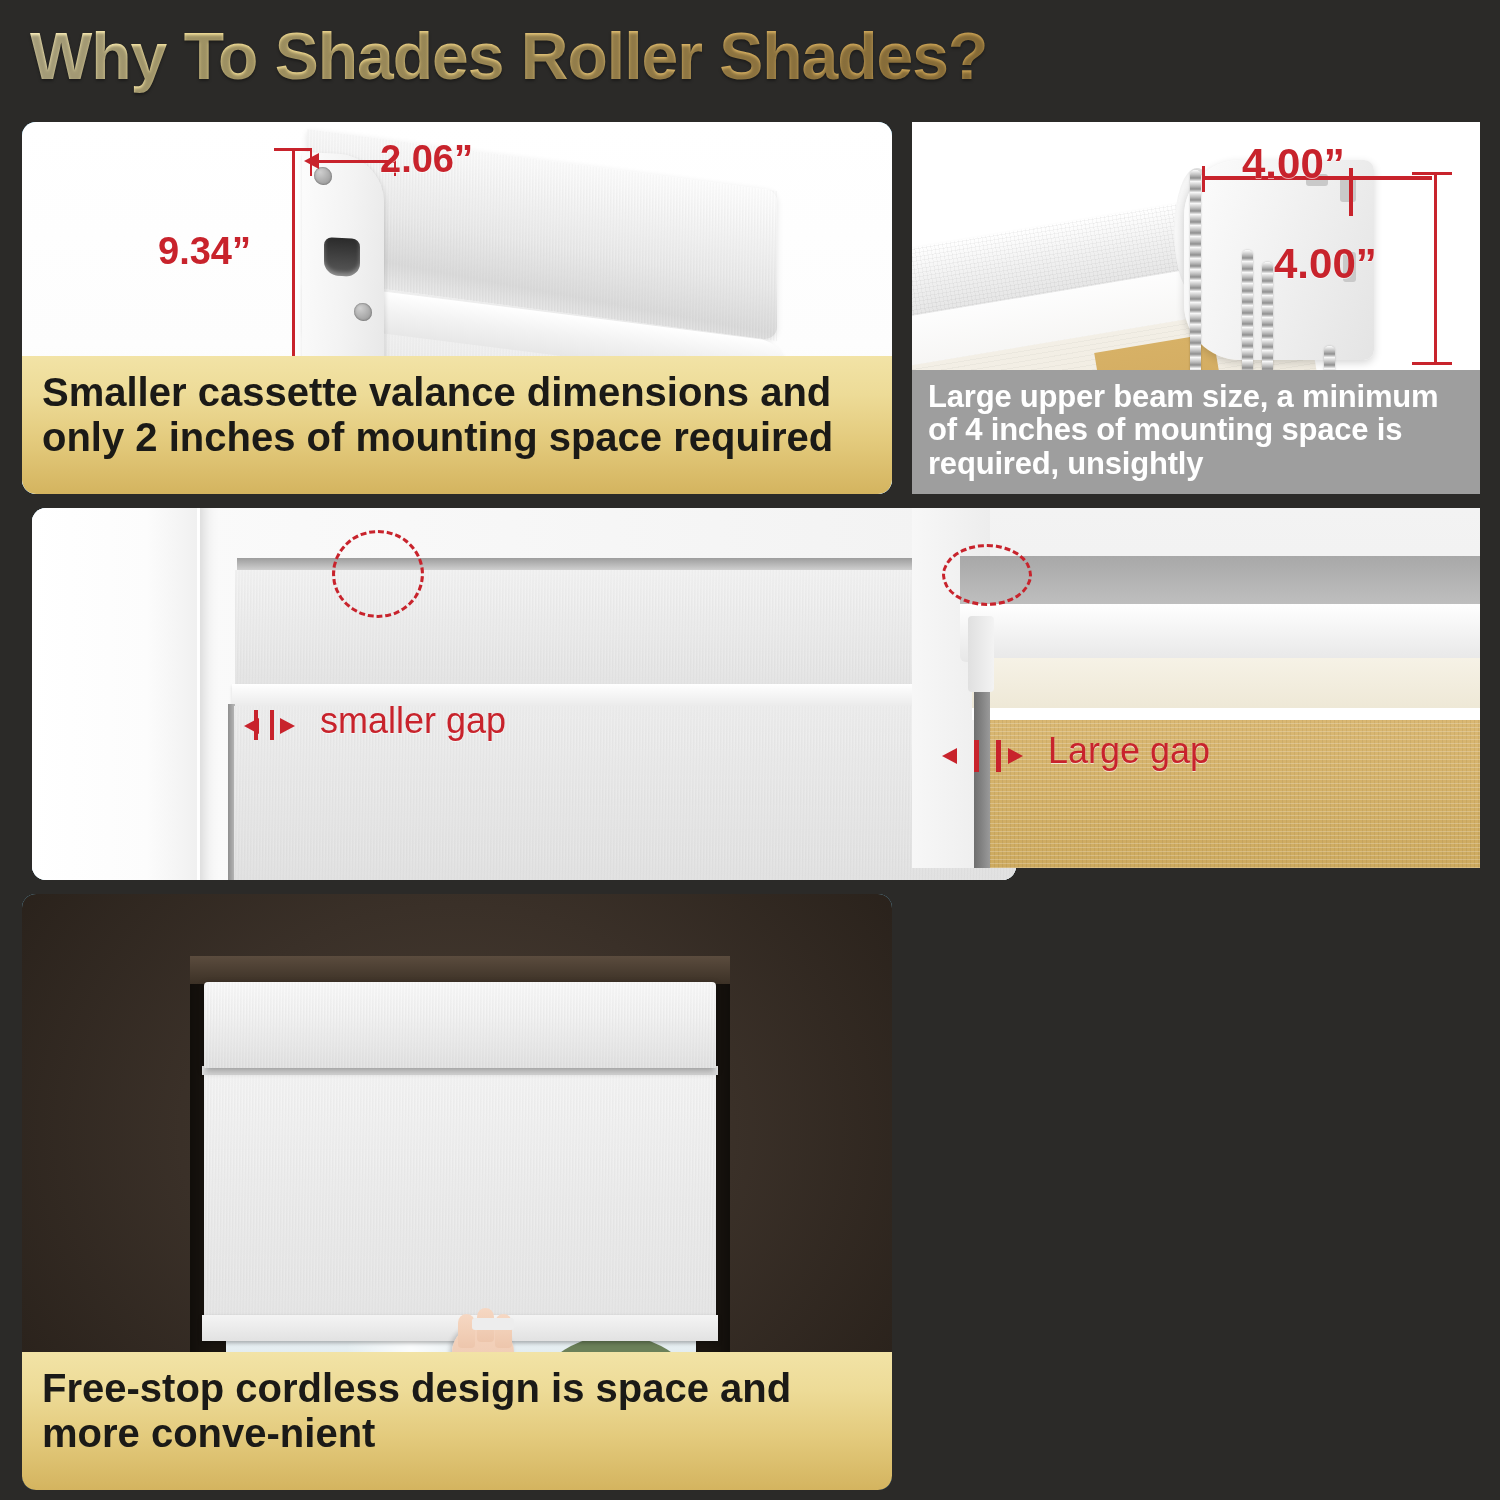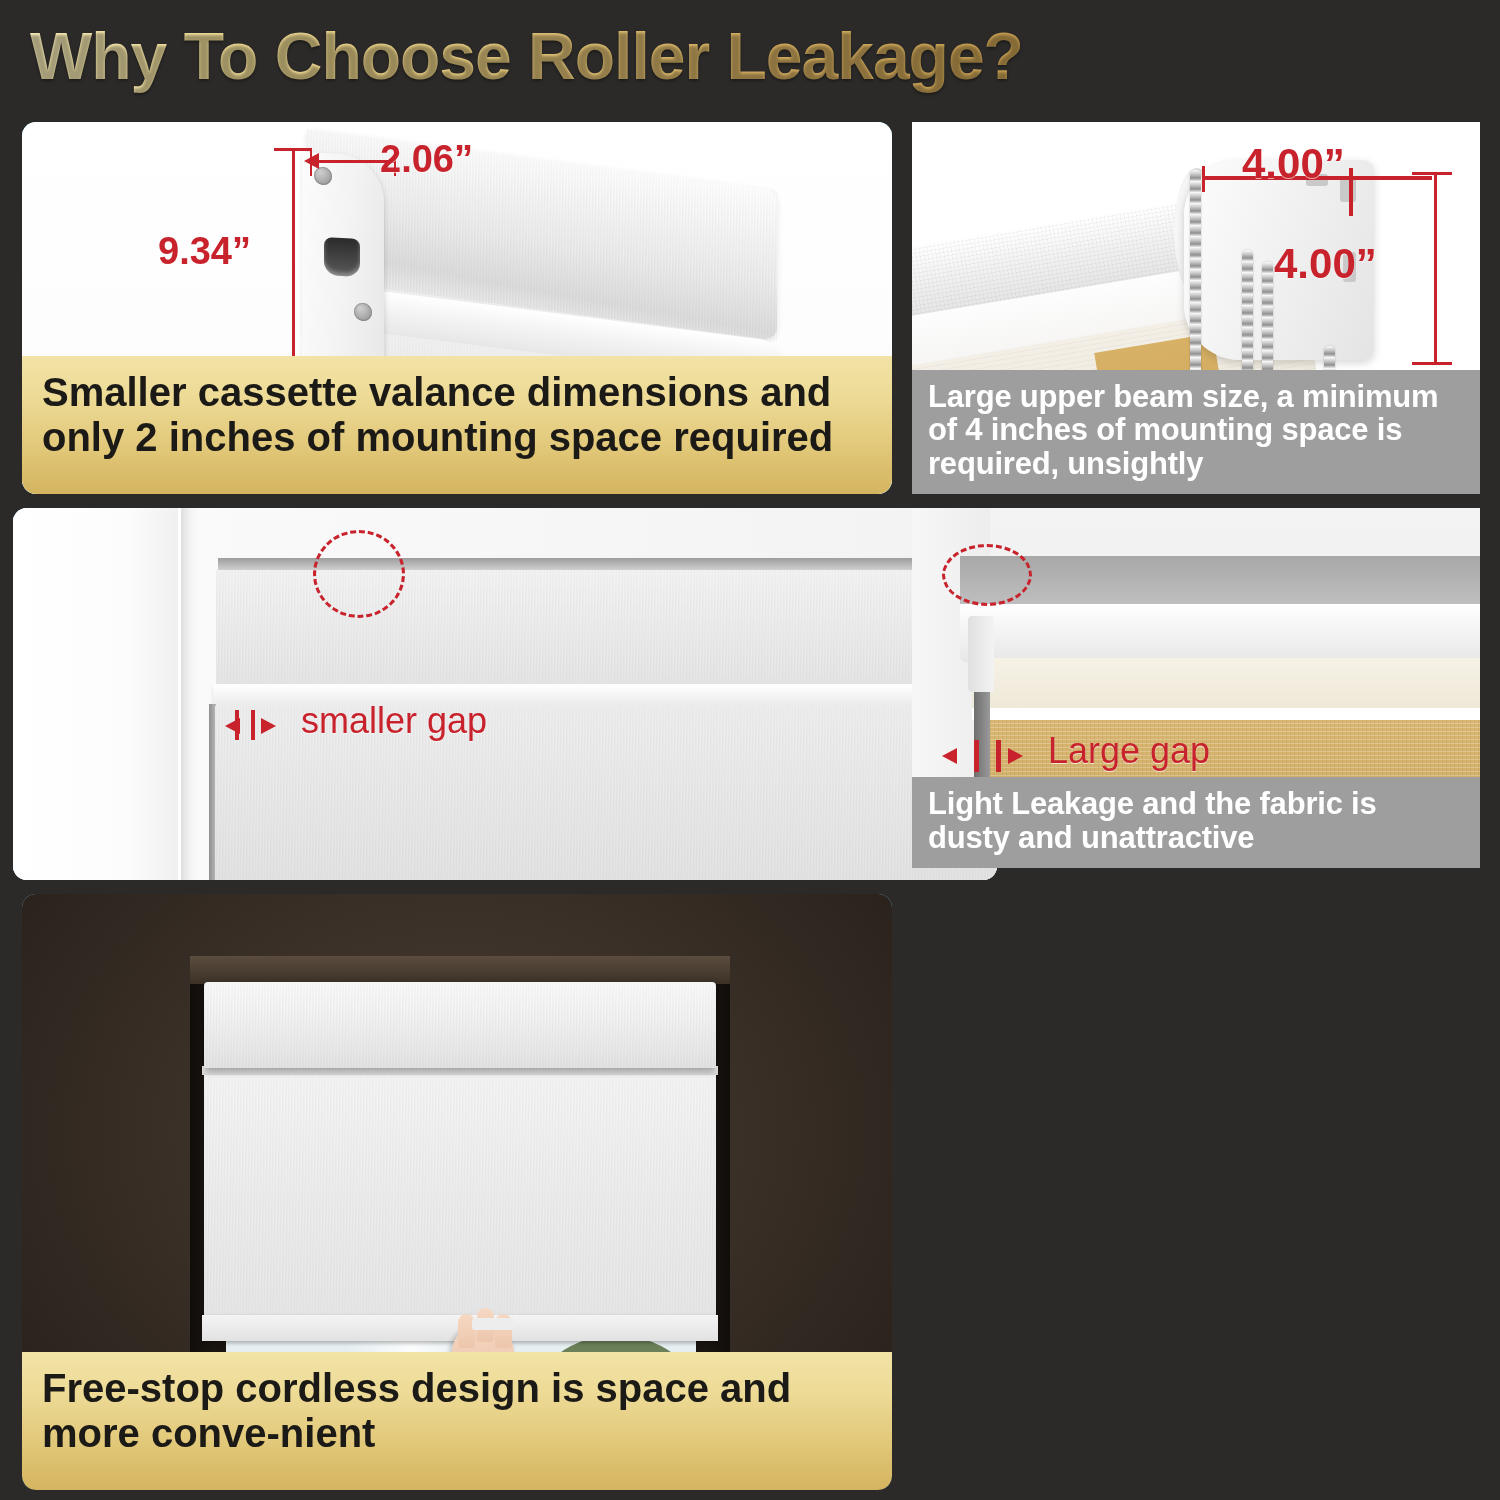--- a/index.html
+++ b/index.html
@@ -28,21 +28,21 @@
   
   .grid{ position:absolute; left:0; top:112px; width:1500px; height:1388px; }
 
   .panel{ position:absolute; overflow:hidden; background:#7dd3fc; }
   .panel.left  { border-radius:14px; }
   .panel.right { border-radius:0; }
 
   
   .p1{ left:22px;  top:10px;  width:870px;  height:372px; }
   .p2{ left:912px; top:10px;  width:568px;  height:372px; }
-  .p3{ left:13px;  top:396px; width:984px;  height:372px; }
+  .p3{ left:32px;  top:396px; width:984px;  height:372px; }
   .p4{ left:912px; top:396px; width:568px;  height:360px; }
   .p5{ left:22px;  top:782px; width:870px;  height:596px; }
   .p6{ left:912px; top:782px; width:568px;  height:596px; }
 
   .art{ position:absolute; inset:0; }
 
   
   .cap{
     position:absolute; left:0; right:0; bottom:0;
     padding:14px 18px 16px 20px;
@@ -343,21 +343,21 @@
     position:absolute; left:340px; top:30px; width:52px; height:142px;
     background:linear-gradient(95deg,#fcfcfc,#dedede); border-radius:50%;
     box-shadow:inset -3px 0 5px rgba(0,0,0,.12);
   }
   .p6 .slotmark{ position:absolute; background:#cfcfcf; border-radius:3px; }
 </style>
 </head>
 <body>
 
 <div class="title-bar">
-  <div class="title-text">Why To Choose Roller Leakage?</div>
+  <div class="title-text">Why To Shades Roller Shades?</div>
 </div>
 
 <div class="grid">
 
   <div class="panel left p1">
     <div class="art">
       <div class="bg"></div>
       <div class="valance-body"></div>
       <div class="valance-lip"></div>
       <div class="valance-fabric"></div>
@@ -445,21 +445,20 @@
       <div class="bracketSm"></div>
       <div class="tan"></div>
       <div class="dashed-circle" style="left:30px;top:36px;width:90px;height:62px;"></div>
 
       <div class="arrowR" style="left:30px;top:240px;transform:scaleX(-1);"></div>
       <div class="dimline" style="left:62px;top:232px;width:5px;height:32px;"></div>
       <div class="dimline" style="left:84px;top:232px;width:5px;height:32px;"></div>
       <div class="arrowR" style="left:96px;top:240px;"></div>
       <div class="dimlabel" style="left:136px;top:222px;font-size:36px;font-weight:normal;">Large gap</div>
     </div>
-    <div class="cap gray">Light Leakage and the fabric is dusty and unattractive</div>
   </div>
 
   <div class="panel left p5">
     <div class="art">
       <div class="wall"></div>
       <div class="recess"></div>
       <div class="reveal-top"></div>
       <div class="glass">
         <div class="tree t1"></div>
         <div class="tree t2"></div>

